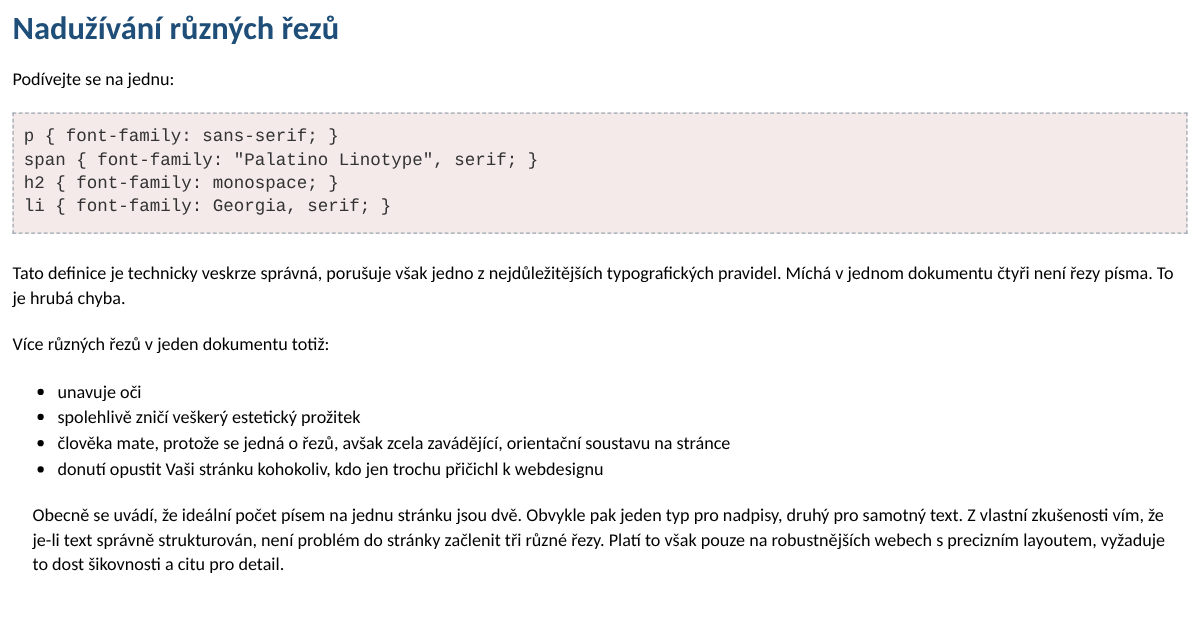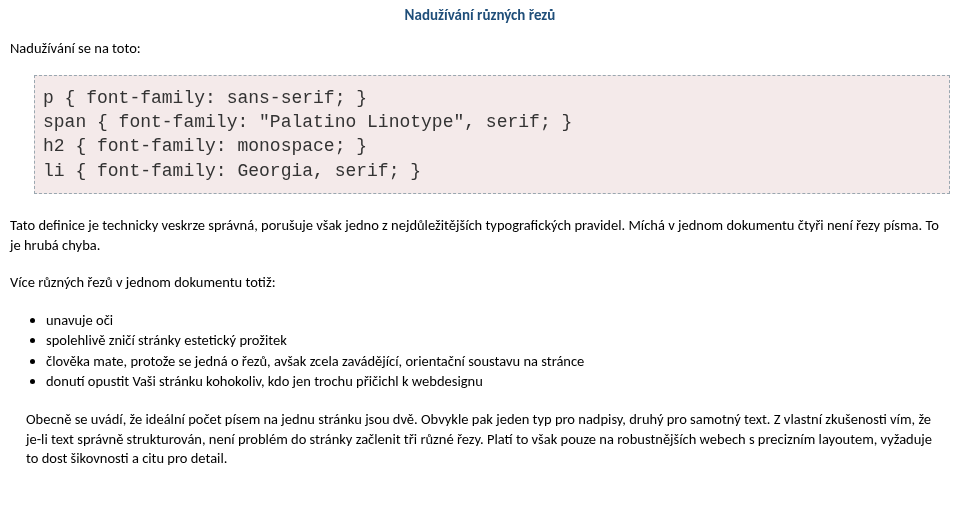--- a/index.html
+++ b/index.html
@@ -8,70 +8,68 @@
     padding: 5px 10px;
     font-family: Calibri, "Segoe UI", sans-serif;
     font-size: 14.5px;
     color: #000;
     width: 960px;
     background: #fff;
     line-height: 1.35;
   }
   h1 {
     color: #1F4E79;
-    font-size: 15px;
+    font-size: 26px;
     font-weight: 700;
     margin: 0 0 14px 0;
-    text-align: center;
   }
   .intro {
     margin: 0 0 16px 0;
   }
   .code-block {
     border: 1px dashed #9aa7b0;
     background: #f2e6e6;
     background: linear-gradient(#f4eaea,#f4eaea);
     padding: 10px 8px;
     font-family: "Courier New", monospace;
-    font-size: 18px;
+    font-size: 14px;
     white-space: pre;
     color: #333;
     margin-bottom: 22px;
-    margin-left: 24px;
   }
   .para {
     margin: 0 0 18px 0;
   }
   ul {
     margin: 16px 0 18px 0;
     padding-left: 36px;
   }
   li {
     margin: 1px 0;
   }
   .footer {
     margin: 16px;
   }
 </style>
 </head>
 <body>
 
 <h1>Nadužívání různých řezů</h1>
 
-<p class="intro">Nadužívání se na toto:</p>
+<p class="intro">Podívejte se na jednu:</p>
 
 <div class="code-block">p { font-family: sans-serif; }
 span { font-family: "Palatino Linotype", serif; }
 h2 { font-family: monospace; }
 li { font-family: Georgia, serif; }</div>
 
 <p class="para">Tato definice je technicky veskrze správná, porušuje však jedno z nejdůležitějších typografických pravidel. Míchá v jednom dokumentu čtyři není řezy písma. To je hrubá chyba.</p>
 
-<p class="para">Více různých řezů v jednom dokumentu totiž:</p>
+<p class="para">Více různých řezů v jeden dokumentu totiž:</p>
 
 <ul>
   <li>unavuje oči</li>
-  <li>spolehlivě zničí stránky estetický prožitek</li>
+  <li>spolehlivě zničí veškerý estetický prožitek</li>
   <li>člověka mate, protože se jedná o řezů, avšak zcela zavádějící, orientační soustavu na stránce</li>
   <li>donutí opustit Vaši stránku kohokoliv, kdo jen trochu přičichl k webdesignu</li>
 </ul>
 
 <p class="footer">Obecně se uvádí, že ideální počet písem na jednu stránku jsou dvě. Obvykle pak jeden typ pro nadpisy, druhý pro samotný text. Z vlastní zkušenosti vím, že je-li text správně strukturován, není problém do stránky začlenit tři různé řezy. Platí to však pouze na robustnějších webech s precizním layoutem, vyžaduje to dost šikovnosti a citu pro detail.</p>
 
 </body></html>

